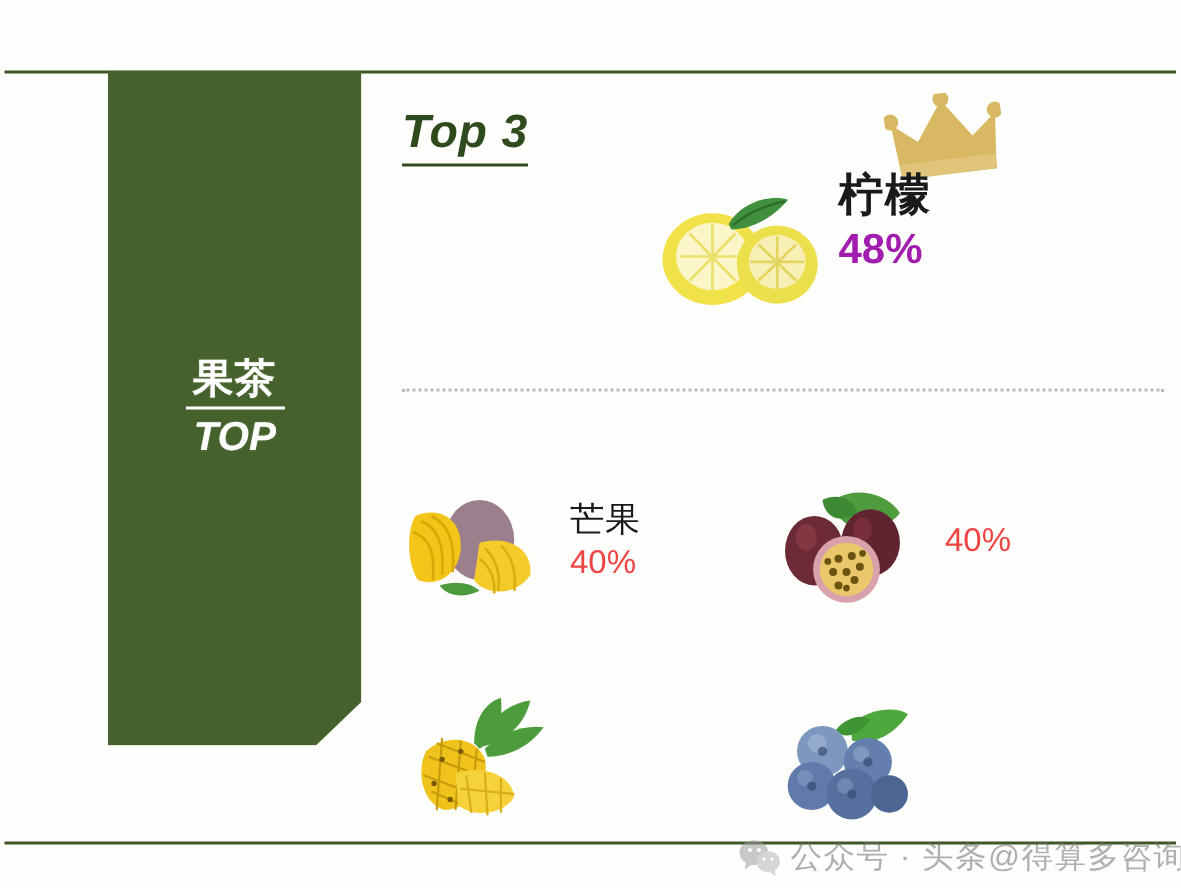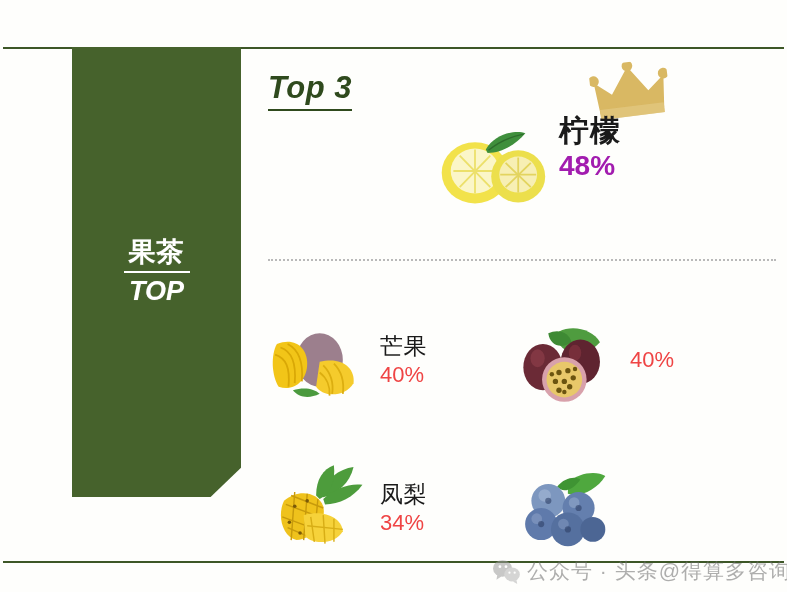--- a/index.html
+++ b/index.html
@@ -334,24 +334,20 @@
             <path d="M74 60 L74 86"></path>
               <path d="M44 68 L84 72"></path>
           </g>
           <g fill="#7a5a08">
             <circle cx="30" cy="46" r="2"></circle>
               <circle cx="24" cy="64" r="2"></circle>
             <circle cx="44" cy="40" r="2"></circle>
               <circle cx="36" cy="76" r="2"></circle>
           </g>
         </svg>
-        <div class="cell-text">
-          <div class="cell-name">凤梨</div>
-          <div class="cell-pct">34%</div>
-        </div>
       </div>
 
       <div class="cell">
         <svg class="cell-img" viewBox="0 0 110 96">
           <path d="M56 20 C68 8 88 6 98 12 C88 28 70 36 56 32 Z" fill="#4fa83e"></path>
           <path d="M44 24 C52 14 64 12 70 16 C62 28 50 32 44 24 Z" fill="#3f9433"></path>
           <circle cx="34" cy="40" r="19" fill="#7d97bf"></circle>
           <circle cx="30" cy="34" r="7" fill="#9db2d2" opacity=".75"></circle>
           <circle cx="68" cy="48" r="18" fill="#647fae"></circle>
           <circle cx="63" cy="42" r="6" fill="#8ba2c6" opacity=".7"></circle>

